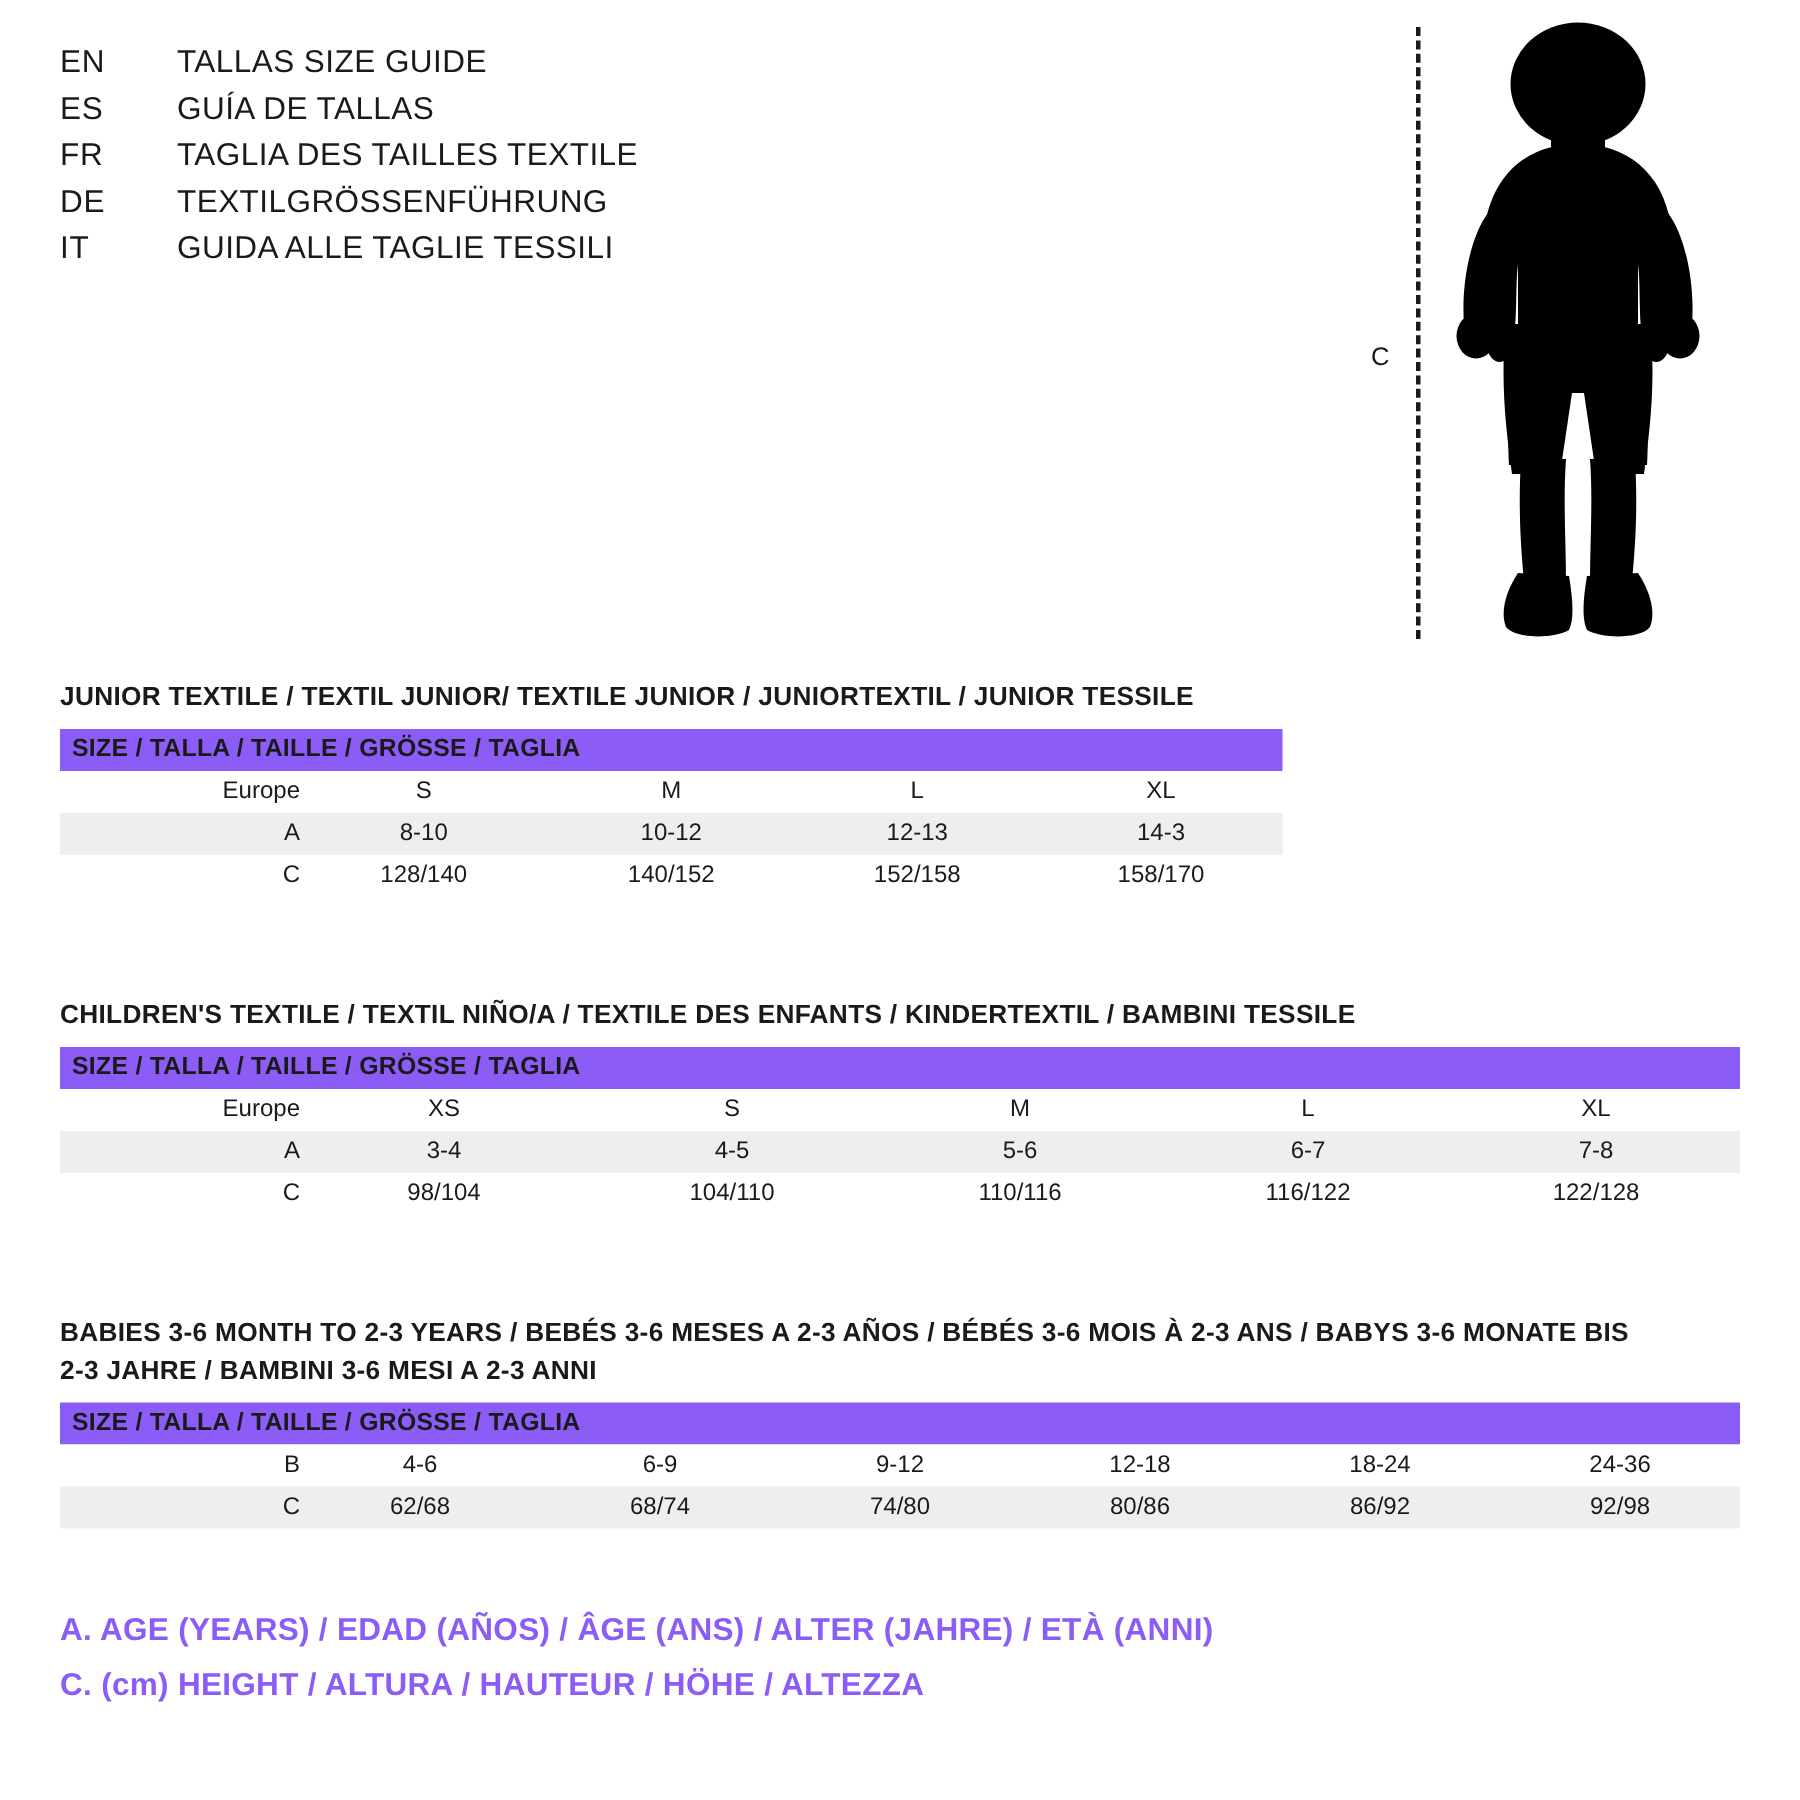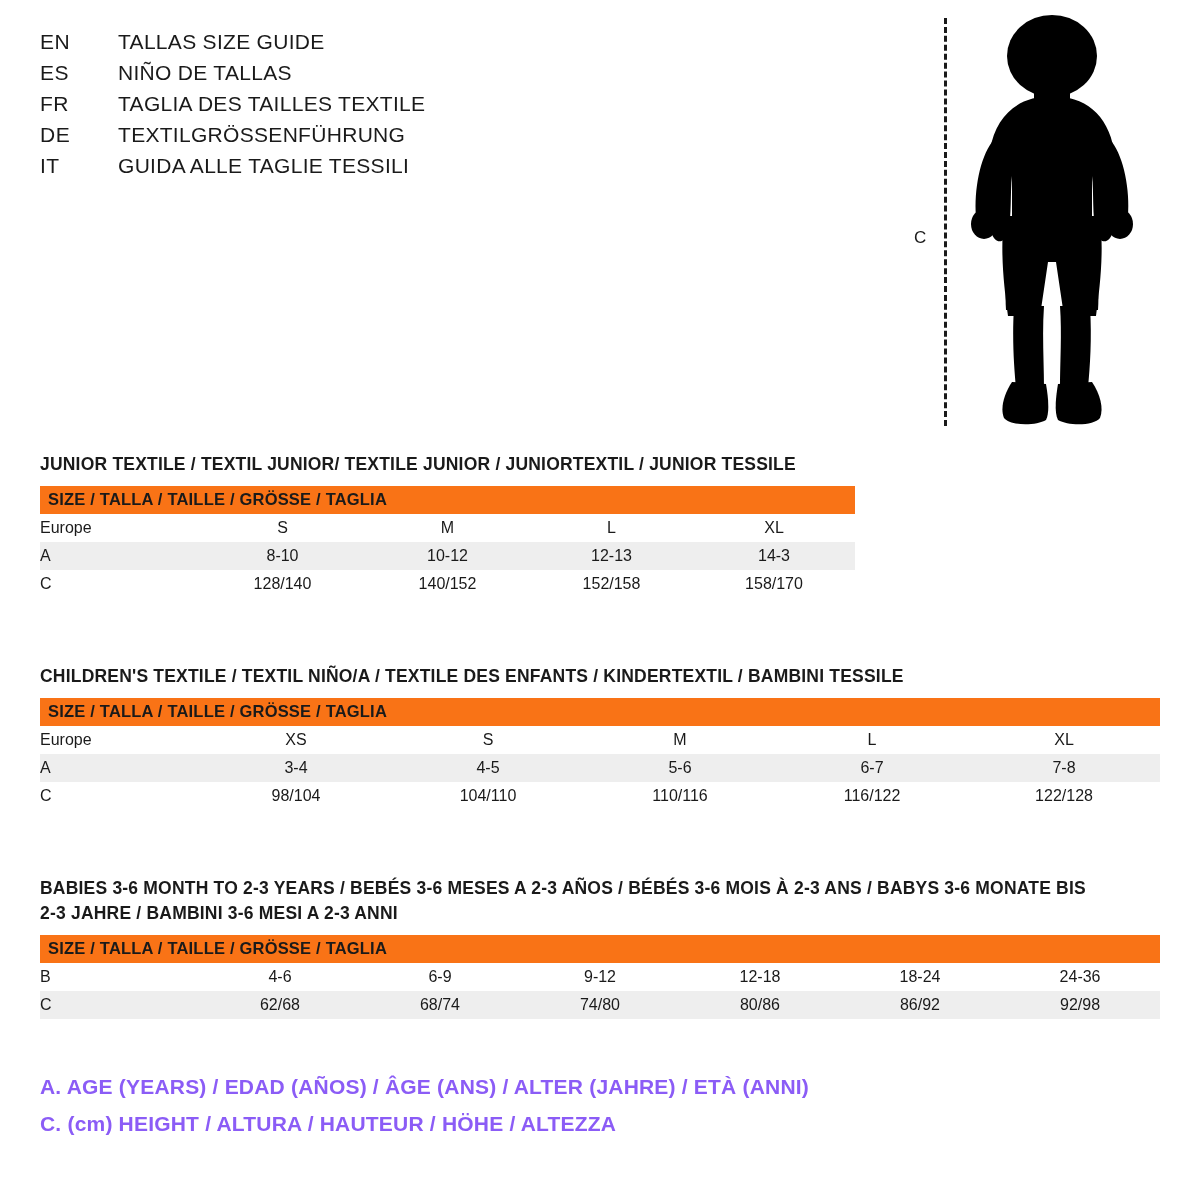--- a/index.html
+++ b/index.html
@@ -78,31 +78,31 @@
     table-layout: fixed;
   }
   table.sizetable td {
     font-size: 16px;
     color: #1a1a1a;
     padding: 0;
     height: 28px;
     vertical-align: middle;
   }
   tr.hdr td {
-    background: #f97316;
+    background: #8b5cf6;
     font-weight: bold;
     padding-left: 8px;
     font-size: 16.5px;
     letter-spacing: 0.2px;
   }
   tr.sub td { background: #ffffff; }
   tr.alt td { background: #eeeeee; }
   td.rowlabel {
     padding-left: 8px;
-    text-align: left;
+    text-align: right;
   }
   td.val { text-align: center; }
 
   
   .legend {
     position: absolute;
     left: 40px; top: 1068px;
     width: 900px;
   }
   .legend-line {
@@ -118,21 +118,21 @@
 
 <div class="page">
 
   <div class="lang-block">
     <div class="lang-row">
       <div class="lang-code">EN</div>
       <div class="lang-text">TALLAS SIZE GUIDE</div>
     </div>
     <div class="lang-row">
       <div class="lang-code">ES</div>
-      <div class="lang-text">NIÑO DE TALLAS</div>
+      <div class="lang-text">GUÍA DE TALLAS</div>
     </div>
     <div class="lang-row">
       <div class="lang-code">FR</div>
       <div class="lang-text">TAGLIA DES TAILLES TEXTILE</div>
     </div>
     <div class="lang-row">
       <div class="lang-code">DE</div>
       <div class="lang-text">TEXTILGRÖSSENFÜHRUNG</div>
     </div>
     <div class="lang-row">

